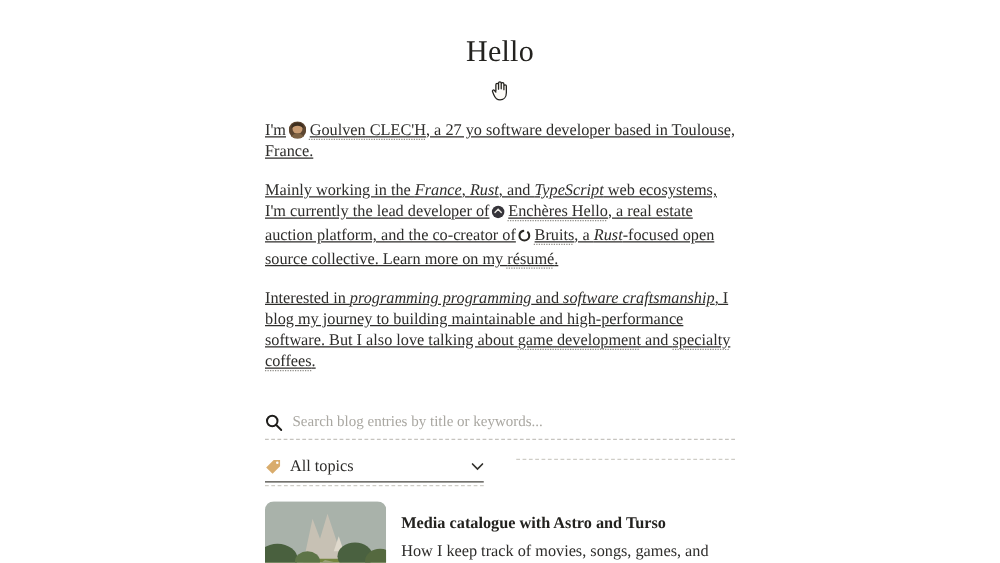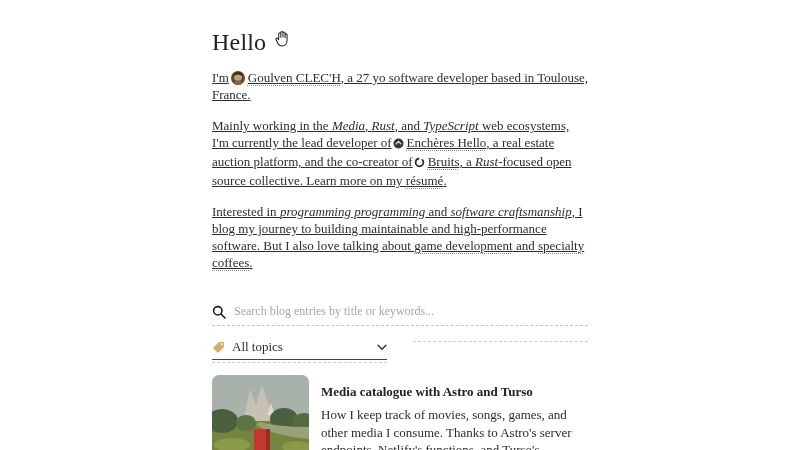--- a/index.html
+++ b/index.html
@@ -4,21 +4,21 @@
 <style>
   html,body{margin:0;padding:0;}
   body{
     width:800px;height:450px;overflow:hidden;background:#ffffff;
     font-family:"Liberation Serif","DejaVu Serif",serif;color:#2e2d2b;
   }
   .content{width:376px;margin:0 auto;padding-top:29px;}
 
   h1.hello{
     font-size:24px;font-weight:500;margin:0 0 13px 0;letter-spacing:.2px;
-    display:flex;gap:7px;color:#23221f;
+    display:flex;align-items:center;gap:7px;color:#23221f;flex-direction:column;
   }
   .hand-icon svg{display:block;}
 
   p.para{margin:0 0 14px 0;font-size:13px;line-height:17px;text-decoration:underline;}
   p.para.last{margin-bottom:0;}
   .inline-icon{display:inline-block;vertical-align:-2px;margin:0 3px 0 1px;}
   .avatar{display:inline-block;width:14px;height:14px;border-radius:50%;overflow:hidden;vertical-align:-3px;margin:0 3px 0 2px;}
   a.dotlink{
     color:inherit;text-decoration:underline dotted #8f8d88;
     text-decoration-thickness:1px;text-underline-offset:2.5px;cursor:pointer;
@@ -71,21 +71,21 @@
     </span>
   </h1>
 
   <p class="para"><span>I'm</span><span class="avatar"><svg width="14" height="14" viewBox="0 0 14 14">
           <rect width="14" height="14" fill="#5d4630"></rect>
           <circle cx="7" cy="6" r="4" fill="#c89b71"></circle>
           <path d="M2 6 Q2 1 7 1 Q12 1 12 6 Q10 3.5 7 3.5 Q4 3.5 2 6Z" fill="#3e2f20"></path>
           <path d="M1 14 Q3 9.5 7 9.5 Q11 9.5 13 14Z" fill="#7d6243"></path>
         </svg></span><a class="dotlink">Goulven CLEC'H</a><span>, a 27 yo software developer based in Toulouse, France.</span></p>
 
-  <p class="para"><span>Mainly working in the </span><i>Media</i><span>, </span><i>Rust</i><span>, and </span><i>TypeScript</i><span> web ecosystems, I'm currently the lead developer of</span><span class="inline-icon"><svg width="11" height="11" viewBox="0 0 11 11">
+  <p class="para"><span>Mainly working in the </span><i>France</i><span>, </span><i>Rust</i><span>, and </span><i>TypeScript</i><span> web ecosystems, I'm currently the lead developer of</span><span class="inline-icon"><svg width="11" height="11" viewBox="0 0 11 11">
           <circle cx="5.5" cy="5.5" r="5" fill="#35343a"></circle>
           <path d="M3 6 L5.5 3.4 L8 6" stroke="#e9e7e2" stroke-width="1.1" fill="none" stroke-linecap="round"></path>
         </svg></span><a class="dotlink">Enchères Hello</a><span>, a real estate auction platform, and the co-creator of</span><span class="inline-icon"><svg width="11" height="11" viewBox="0 0 11 11">
           <circle cx="5.5" cy="5.5" r="3.9" fill="none" stroke="#2a2925" stroke-width="1.7" stroke-dasharray="17 4" stroke-linecap="round"></circle>
         </svg></span><a class="dotlink">Bruits</a><span>, a </span><i>Rust</i><span>-focused open source collective. Learn more on my </span><a class="dotlink">résumé</a><span>.</span></p>
 
   <p class="para last"><span>Interested in </span><i>programming programming</i><span> and </span><i>software craftsmanship</i><span>, I blog my journey to building maintainable and high-performance software. But I also love talking about </span><a class="dotlink">game development</a><span> and </span><a class="dotlink">specialty coffees</a><span>.</span></p>
 
   <div class="search-row">
     <span style="display:flex;">

